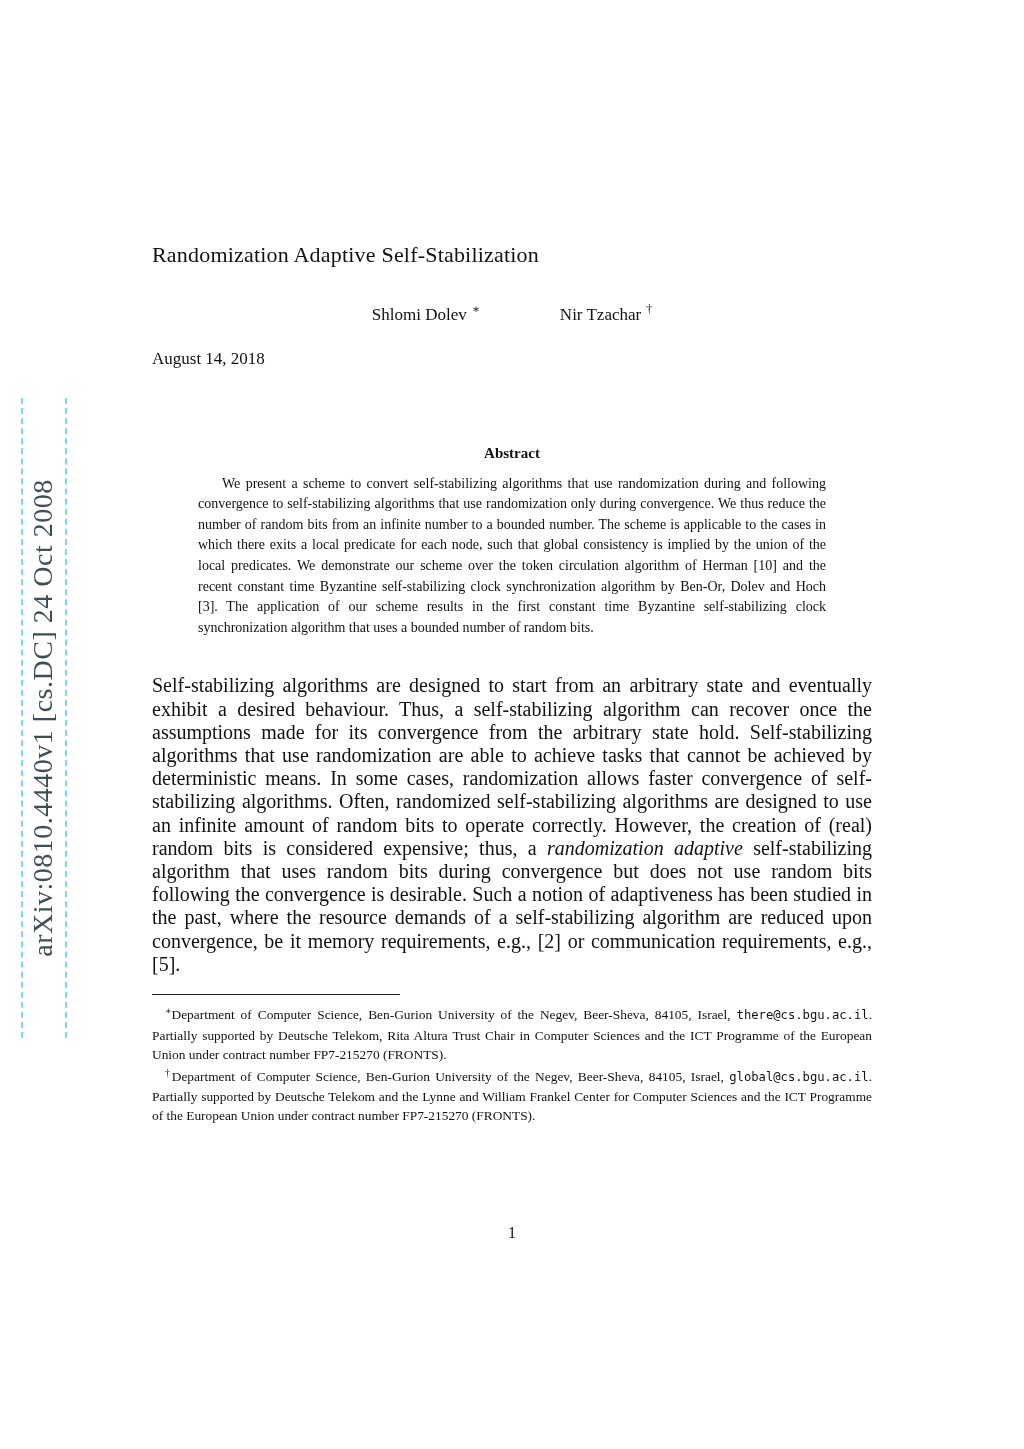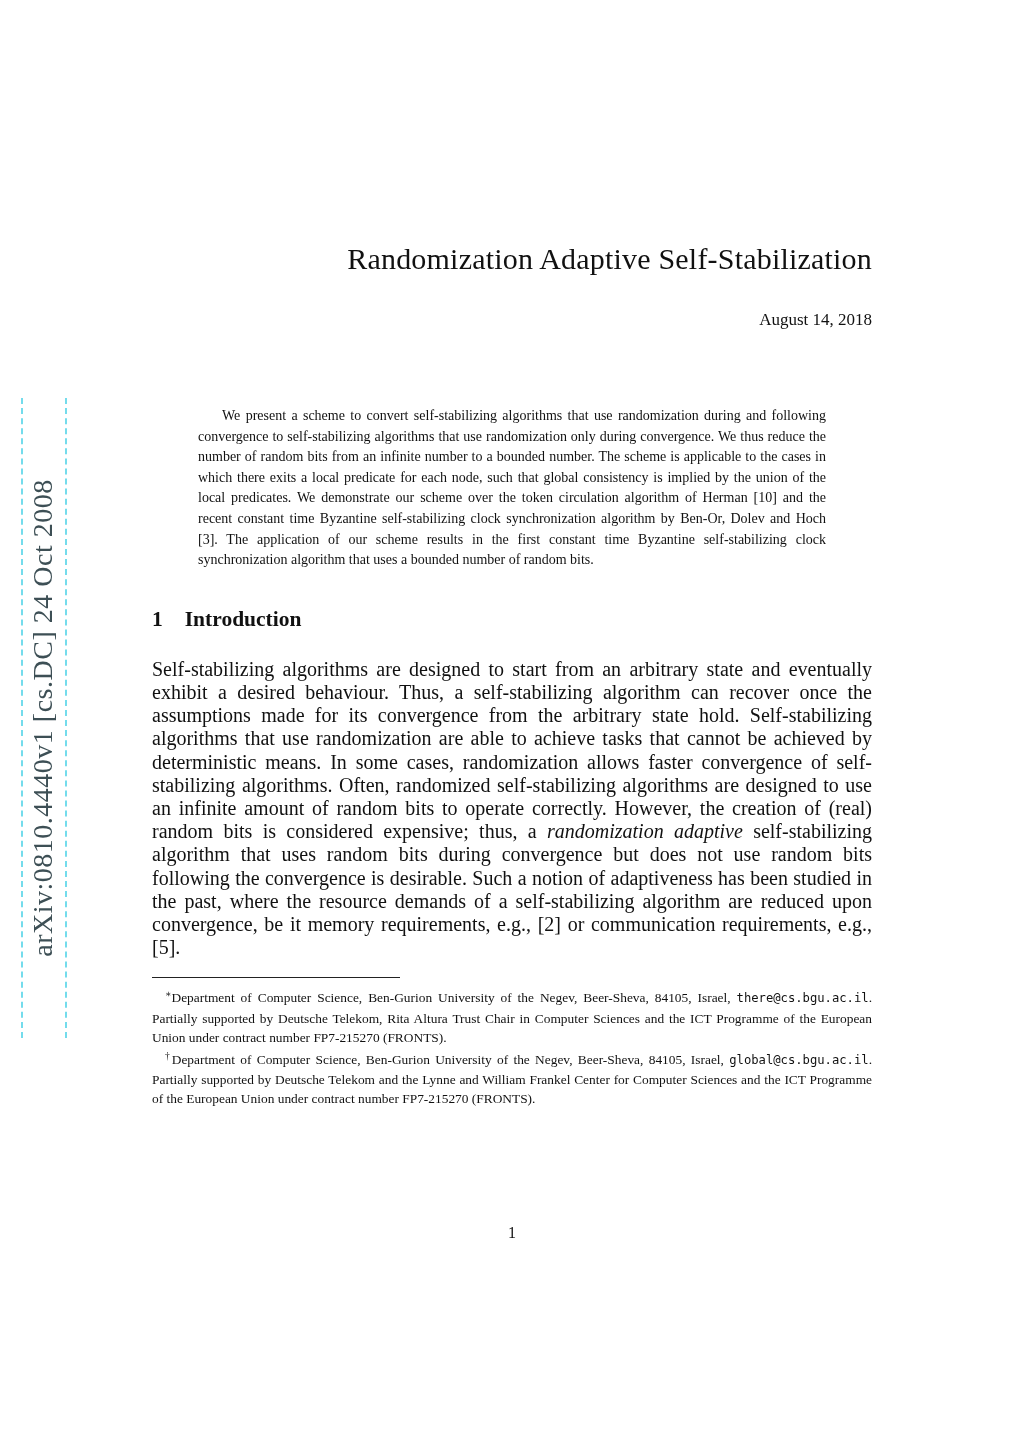--- a/index.html
+++ b/index.html
@@ -35,38 +35,38 @@
   
   .content {
     position: absolute;
     left: 152px;
     top: 0;
     width: 720px;
     padding-top: 242px;
   }
   .title {
     margin: 0 0 34px 0;
-    font-size: 30px;
+    font-size: 22px;
     font-weight: normal;
-    text-align: right;
+    text-align: left;
     letter-spacing: 0.2px;
   }
   .authors {
     display: flex;
     justify-content: center;
     gap: 80px;
     font-size: 17px;
     margin-bottom: 24px;
   }
   .author sup {
     font-size: 12px;
     margin-left: 5px;
   }
   .date {
-    text-align: right;
+    text-align: left;
     font-size: 17px;
     margin-bottom: 76px;
   }
   
   .abstract {
     width: 628px;
     margin: 0 auto 36px auto;
   }
   .abstract-heading {
     text-align: center;
@@ -132,28 +132,32 @@
 <div class="page">
 
   <div class="arxiv-stamp">
     <span>arXiv:0810.4440v1  [cs.DC]  24 Oct 2008</span>
   </div>
 
   <div class="content">
 
     <h1 class="title">Randomization Adaptive Self-Stabilization</h1>
 
+    <div class="authors">
+      <span class="author"><span>Shlomi Dolev</span><sup>∗</sup></span>
+      <span class="author"><span>Nir Tzachar</span><sup>†</sup></span>
+    </div>
 
     <div class="date">August 14, 2018</div>
 
     <div class="abstract">
+      <div class="abstract-heading">Abstract</div>
       <p class="abstract-text">We present a scheme to convert self-stabilizing algorithms that use randomization during and following convergence to self-stabilizing algorithms that use randomization only during convergence. We thus reduce the number of random bits from an infinite number to a bounded number. The scheme is applicable to the cases in which there exits a local predicate for each node, such that global consistency is implied by the union of the local predicates. We demonstrate our scheme over the token circulation algorithm of Herman [10] and the recent constant time Byzantine self-stabilizing clock synchronization algorithm by Ben-Or, Dolev and Hoch [3]. The application of our scheme results in the first constant time Byzantine self-stabilizing clock synchronization algorithm that uses a bounded number of random bits.</p>
     </div>
 
-    <h2 class="section-heading"><span class="section-number">1</span><span>Introduction</span></h2>
 
     <p class="body-text"><span>Self-stabilizing algorithms are designed to start from an arbitrary state and eventually exhibit a desired behaviour.  Thus, a self-stabilizing algorithm can recover once the assumptions made for its convergence from the arbitrary state hold. Self-stabilizing algorithms that use randomization are able to achieve tasks that cannot be achieved by deterministic means.  In some cases, randomization allows faster convergence of self-stabilizing algorithms. Often, randomized self-stabilizing algorithms are designed to use an infinite amount of random bits to operate correctly. However, the creation of (real) random bits is considered expensive; thus, a </span><em>randomization adaptive</em><span> self-stabilizing algorithm that uses random bits during convergence but does not use random bits following the convergence is desirable. Such a notion of adaptiveness has been studied in the past, where the resource demands of a self-stabilizing algorithm are reduced upon convergence, be it memory requirements, e.g., [2] or communication requirements, e.g., [5].</span></p>
 
     <div class="footnote-rule"></div>
 
     <p class="footnote"><sup>∗</sup><span>Department of Computer Science, Ben-Gurion University of the Negev, Beer-Sheva, 84105, Israel, </span><span class="email">there@cs.bgu.ac.il</span><span>. Partially supported by Deutsche Telekom, Rita Altura Trust Chair in Computer Sciences and the ICT Programme of the European Union under contract number FP7-215270 (FRONTS).</span></p>
 
     <p class="footnote"><sup>†</sup><span>Department of Computer Science, Ben-Gurion University of the Negev, Beer-Sheva, 84105, Israel, </span><span class="email">global@cs.bgu.ac.il</span><span>. Partially supported by Deutsche Telekom and the Lynne and William Frankel Center for Computer Sciences and the ICT Programme of the European Union under contract number FP7-215270 (FRONTS).</span></p>
 
   </div>

